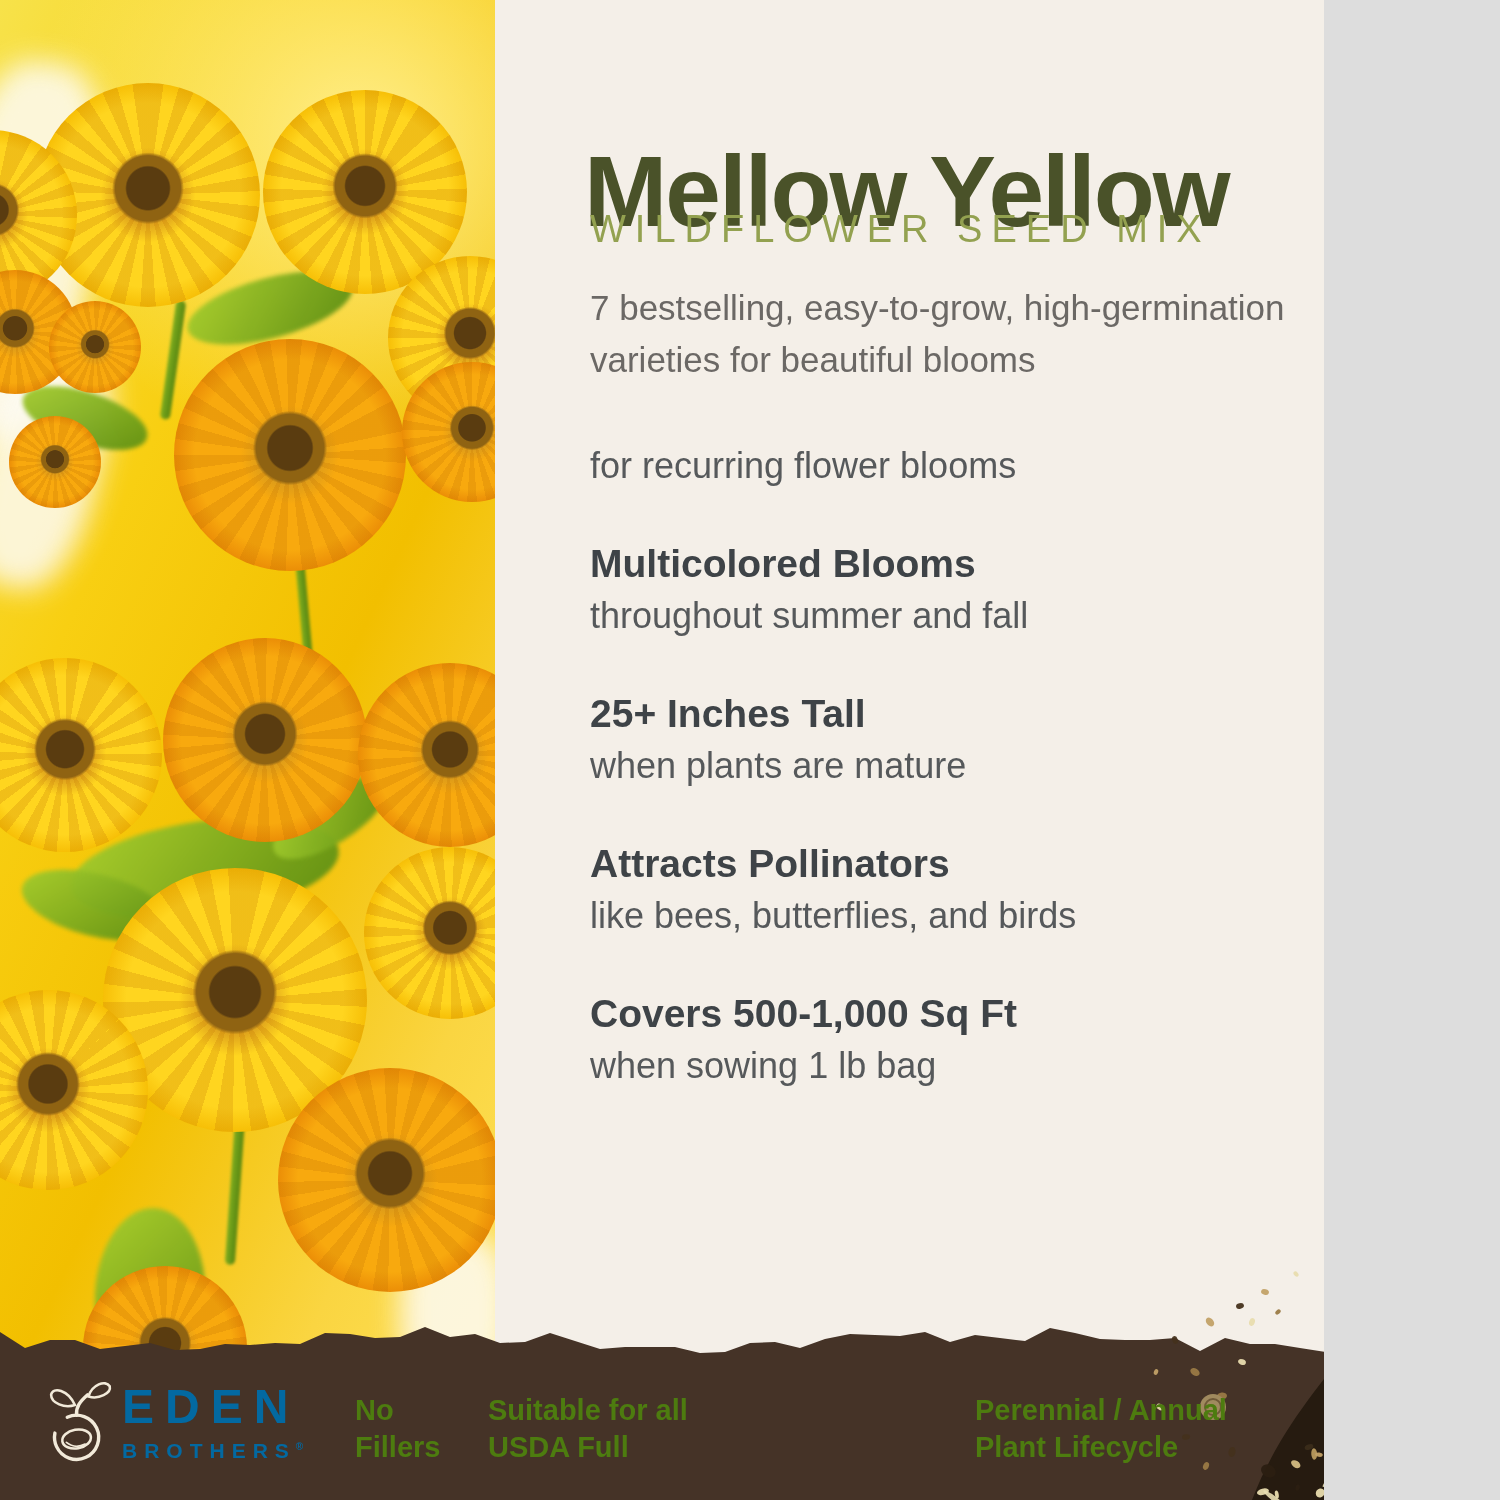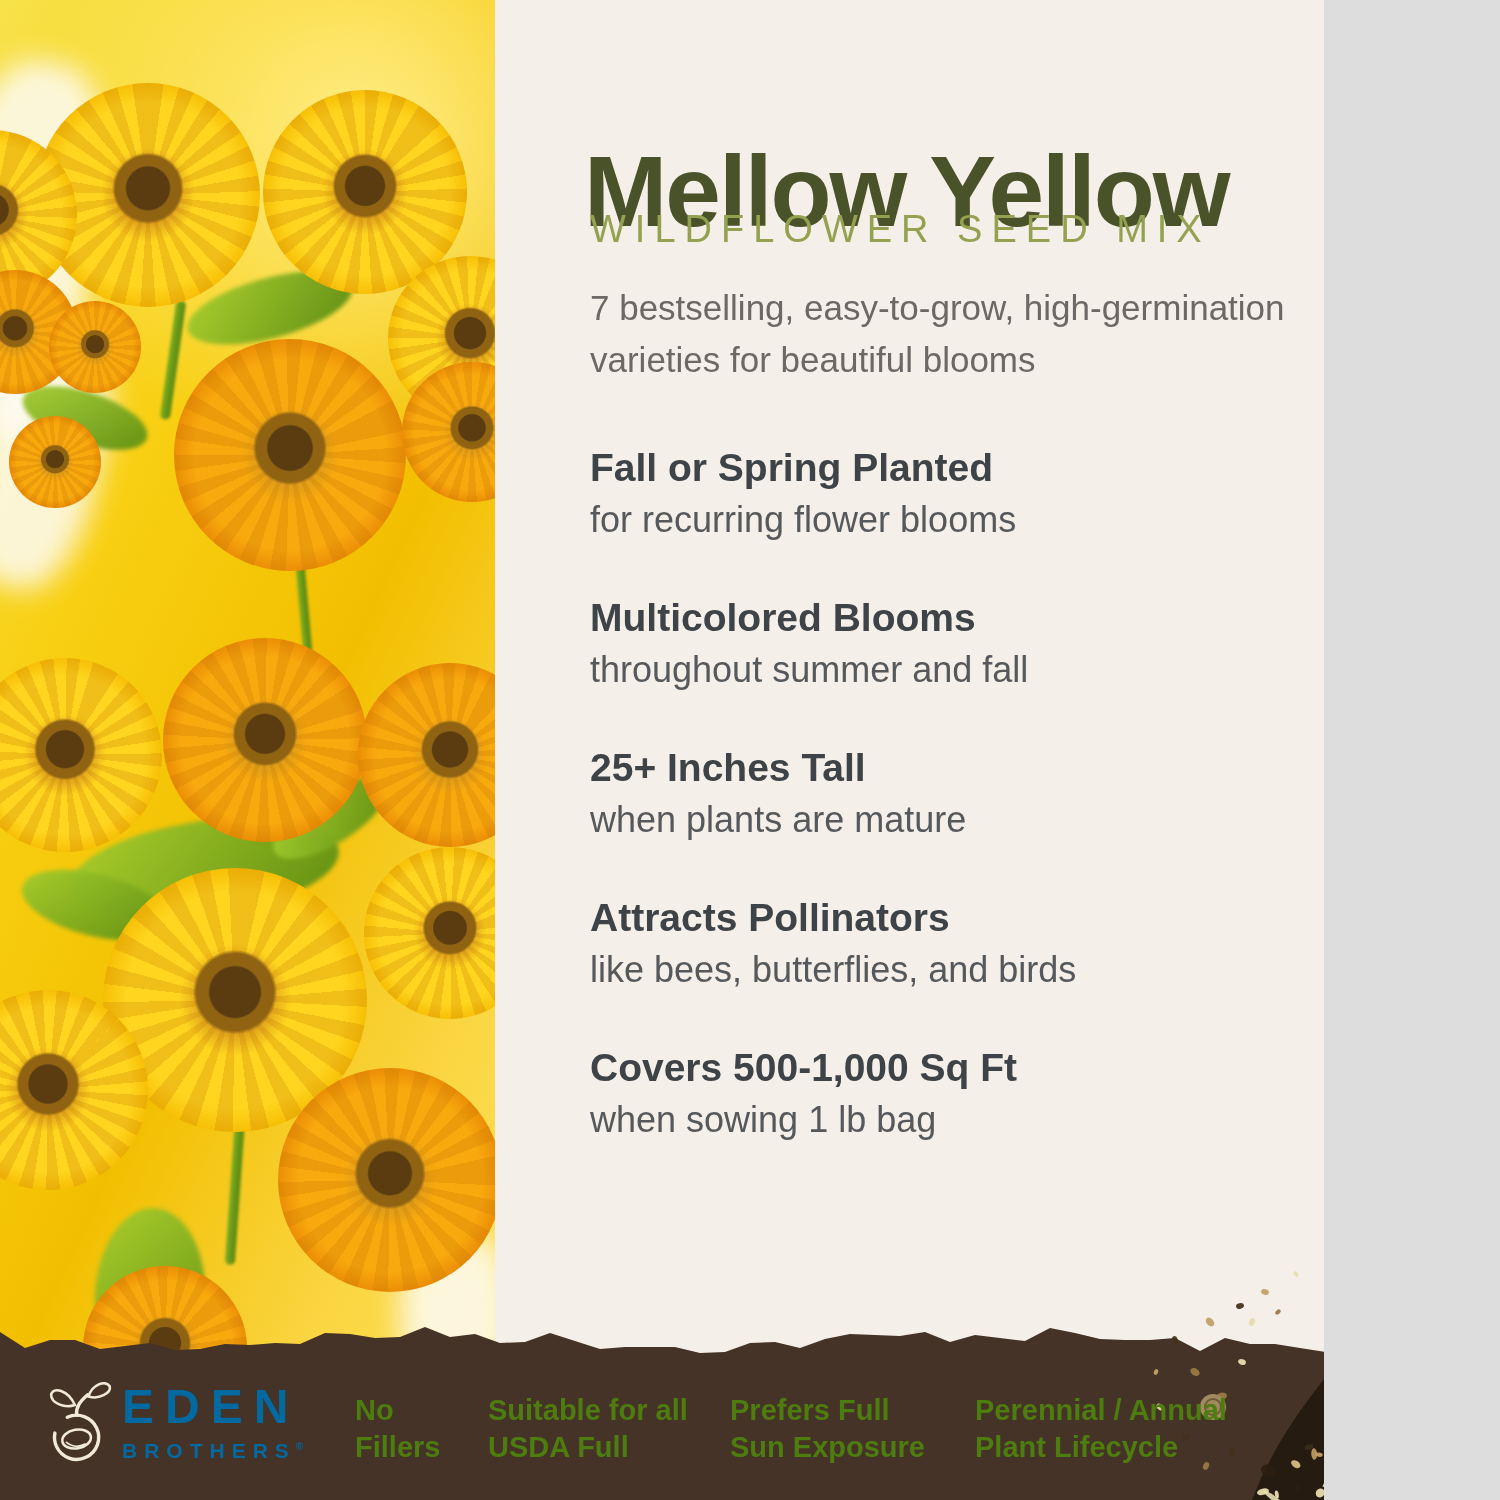--- a/index.html
+++ b/index.html
@@ -86,21 +86,20 @@
   <div>
     <h1 id="title">Mellow Yellow</h1>
     <div id="subtitle">WILDFLOWER SEED MIX</div>
     <div id="desc">
       <div>7 bestselling, easy-to-grow, high-germination</div>
       <div>varieties for beautiful blooms</div>
     </div>
 
     <div id="features">
       <div class="feature">
-        <div class="feature-heading">Fall or Spring Planted</div>
         <div class="feature-detail">for recurring flower blooms</div>
       </div>
       <div class="feature">
         <div class="feature-heading">Multicolored Blooms</div>
         <div class="feature-detail">throughout summer and fall</div>
       </div>
       <div class="feature">
         <div class="feature-heading">25+ Inches Tall</div>
         <div class="feature-detail">when plants are mature</div>
       </div>
@@ -282,22 +281,18 @@
     </div>
 
     <div class="badge" style="left:355px">
       <div>No</div>
         <div>Fillers</div>
     </div>
     <div class="badge" style="left:488px">
       <div>Suitable for all</div>
         <div>USDA Full</div>
     </div>
-    <div class="badge" style="left:730px">
-      <div>Prefers Full</div>
-        <div>Sun Exposure</div>
-    </div>
     <div class="badge" style="left:975px">
       <div>Perennial / Annual</div>
         <div>Plant Lifecycle</div>
     </div>
   </div>
 </div>
 
 </body></html>

